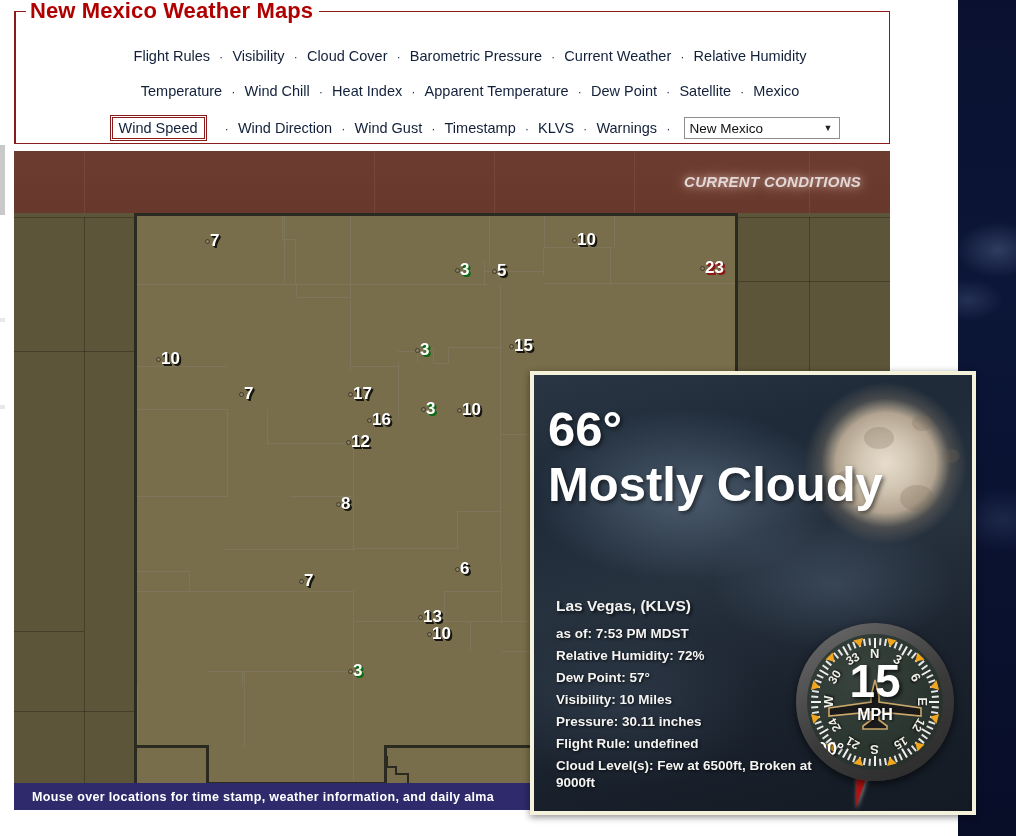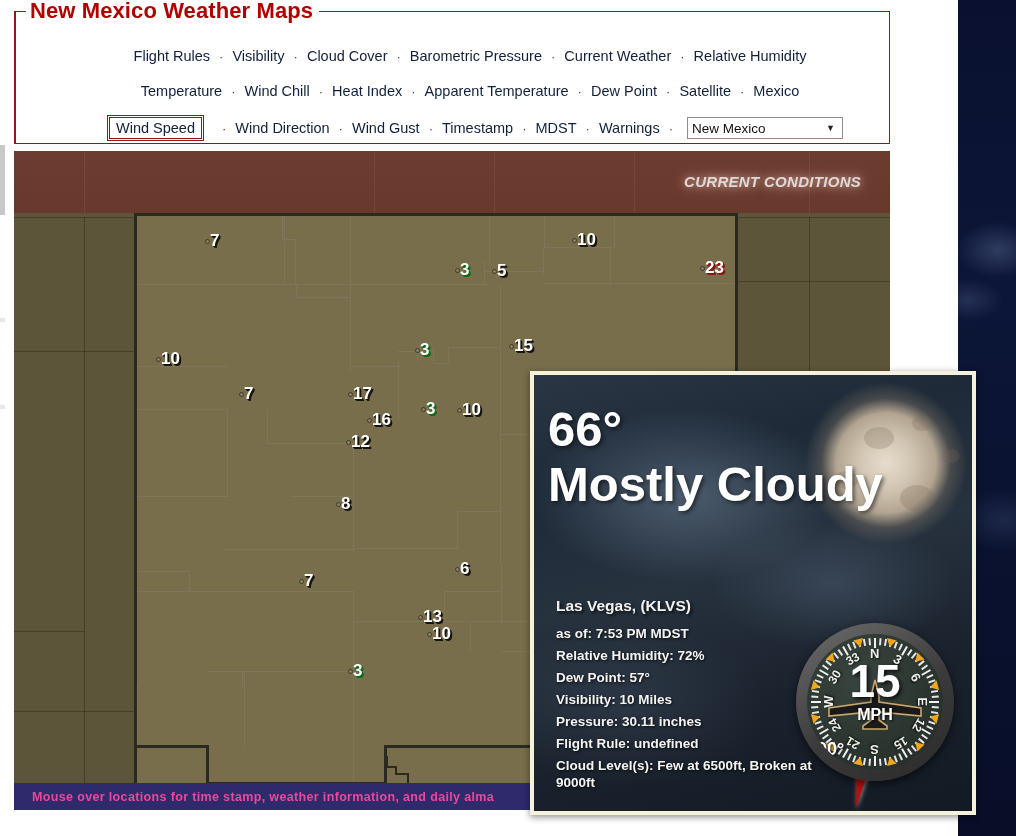--- a/index.html
+++ b/index.html
@@ -136,21 +136,21 @@
   .v-green { color: #ffffff; text-shadow: 2px 2px 0 #0d6b16, 1px 1px 0 #0d6b16; }
   .v-red   { color: #ffffff; text-shadow: 2px 2px 0 #8c1414, 1px 1px 0 #8c1414; }
 
   
   #status-bar {
     position: absolute; left: 14px; top: 783px; width: 876px; height: 27px;
     background: #2e2a6b; z-index: 7;
     display: flex; align-items: center;
   }
   #status-text {
-    margin-left: 18px; font-size: 12.5px; font-weight: bold; color: #ec4899;
+    margin-left: 18px; font-size: 12.5px; font-weight: bold; color: #ffffff;
     letter-spacing: .35px; white-space: nowrap;
   }
 
   
   #popup {
     position: absolute; left: 530px; top: 371px; width: 446px; height: 444px;
     background: #f5f2dc; padding: 4px; z-index: 20;
     box-shadow: 0 2px 7px rgba(0,0,0,.45);
   }
   #popup-photo {
@@ -299,21 +299,21 @@
       </div>
     <div class="nav-row" id="nav-row-3">
         <span class="nav-active">Wind Speed</span>
         <span class="nav-sep">·</span>
         <span class="nav-link">Wind Direction</span>
         <span class="nav-sep">·</span>
         <span class="nav-link">Wind Gust</span>
         <span class="nav-sep">·</span>
         <span class="nav-link">Timestamp</span>
         <span class="nav-sep">·</span>
-        <span class="nav-link">MDST</span>
+        <span class="nav-link">KLVS</span>
         <span class="nav-sep">·</span>
         <span class="nav-link">Warnings</span>
         <span class="nav-sep">·</span>
       <div id="state-select">
         <span>New Mexico</span>
         <span class="sel-caret">▼</span>
       </div>
     </div>
   </div>
 

